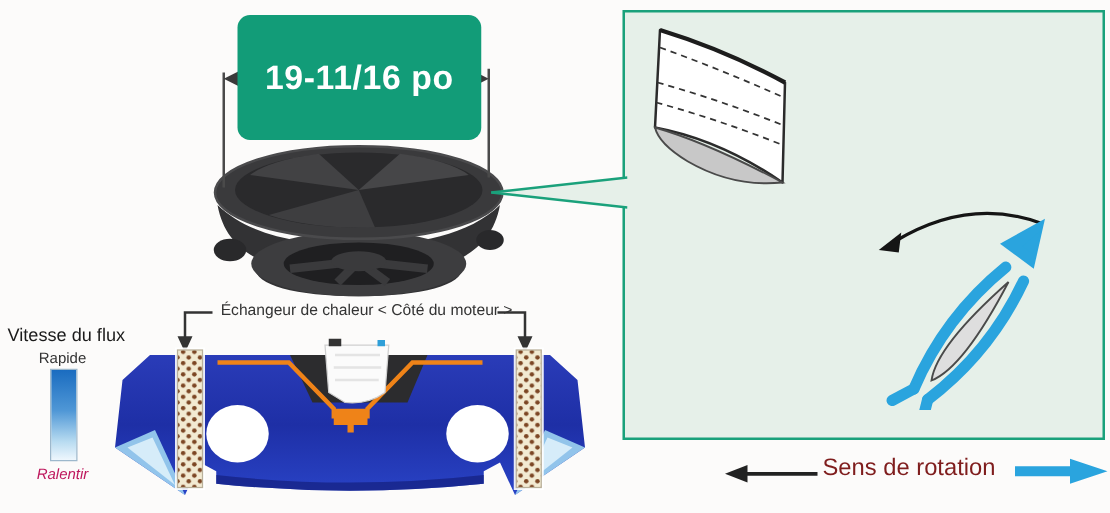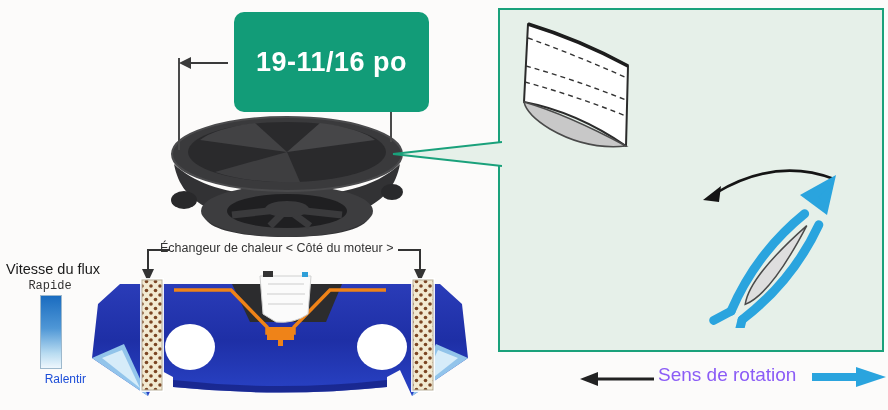--- a/index.html
+++ b/index.html
@@ -2,45 +2,45 @@
 <html><head>
 <meta charset="utf-8">
 <style>
   html,body{margin:0;padding:0;}
   body{width:888px;height:410px;position:relative;background:#fcfbfa;overflow:hidden;
        font-family:"Liberation Sans", sans-serif;color:#222;}
   .abs{position:absolute;}
 
   
   .dim-badge{left:190px;top:12px;width:195px;height:100px;background:#129c78;border-radius:10px;
-    display:flex;flex-direction:column;align-items:center;justify-content:center;z-index:3;margin-left:44px;}
+    display:flex;flex-direction:column;align-items:center;justify-content:center;z-index:3;}
   .dim-badge div{color:#fff;font-weight:bold;font-size:27px;line-height:37px;letter-spacing:0.5px;}
 
   
   .wind-title{left:6px;top:261px;font-size:14.5px;color:#1a1a1a;}
-  .wind-fast{left:18px;top:279px;width:64px;text-align:center;font-size:12px;color:#333;font-family:Liberation Mono, monospace;}
-  .wind-slow{left:14px;top:372px;width:72px;text-align:right;font-size:12px;color:#1d4ed8;}
+  .wind-fast{left:18px;top:279px;width:64px;text-align:center;font-size:12px;color:#333;}
+  .wind-slow{left:14px;top:372px;width:72px;text-align:center;font-size:12px;color:#be185d;font-style:italic;}
   .wind-bar{left:40px;top:295px;width:20px;height:72px;border:1px solid #9db8cc;
     background:linear-gradient(to bottom,#1a6cc0 0%,#4f97d6 45%,#b9dcf1 80%,#eef7fd 100%);}
 
   
-  .hx-label{left:160px;top:241px;width:250px;text-align:left;font-size:12.5px;color:#333;}
+  .hx-label{left:160px;top:241px;width:250px;text-align:right;font-size:12.5px;color:#333;}
 
   
   .panel{left:498px;top:8px;width:386px;height:344px;box-sizing:border-box;
     background:#e6f0e9;border:2px solid #1aa17b;z-index:1;}
   .blade-label{left:666px;top:74px;width:206px;font-size:16.5px;color:#1a1a1a;}
   .divider{left:520px;top:170px;width:346px;height:2px;background:#1aa17b;}
   .calme-badge{left:523px;top:205px;width:144px;height:62px;background:#129c78;border-radius:9px;
     display:flex;align-items:center;justify-content:center;color:#fff;font-weight:bold;font-size:30px;}
   .no-sep{left:522px;top:274px;width:240px;font-size:12.5px;color:#333;}
   .airflow-dir{left:690px;top:324px;width:190px;text-align:center;font-size:13.5px;color:#333;}
 
   
-  .rot-label{left:658px;top:364px;font-size:19px;color:#8b5cf6;}
+  .rot-label{left:658px;top:364px;font-size:19px;color:#7f1d1d;}
 </style>
 </head>
 <body>
 
 <svg class="abs" style="left:168px;top:50px;z-index:2;" width="232" height="105" viewBox="0 0 232 105">
   <line x1="11" y1="8" x2="11" y2="100" stroke="#4a4a4a" stroke-width="2"></line>
   <line x1="223" y1="5" x2="223" y2="92" stroke="#4a4a4a" stroke-width="2"></line>
   <line x1="22" y1="13" x2="60" y2="13" stroke="#3a3a3a" stroke-width="2"></line>
   <polygon points="11,13 23,7 23,19" fill="#3a3a3a"></polygon>
   <line x1="175" y1="13" x2="212" y2="13" stroke="#3a3a3a" stroke-width="2"></line>

